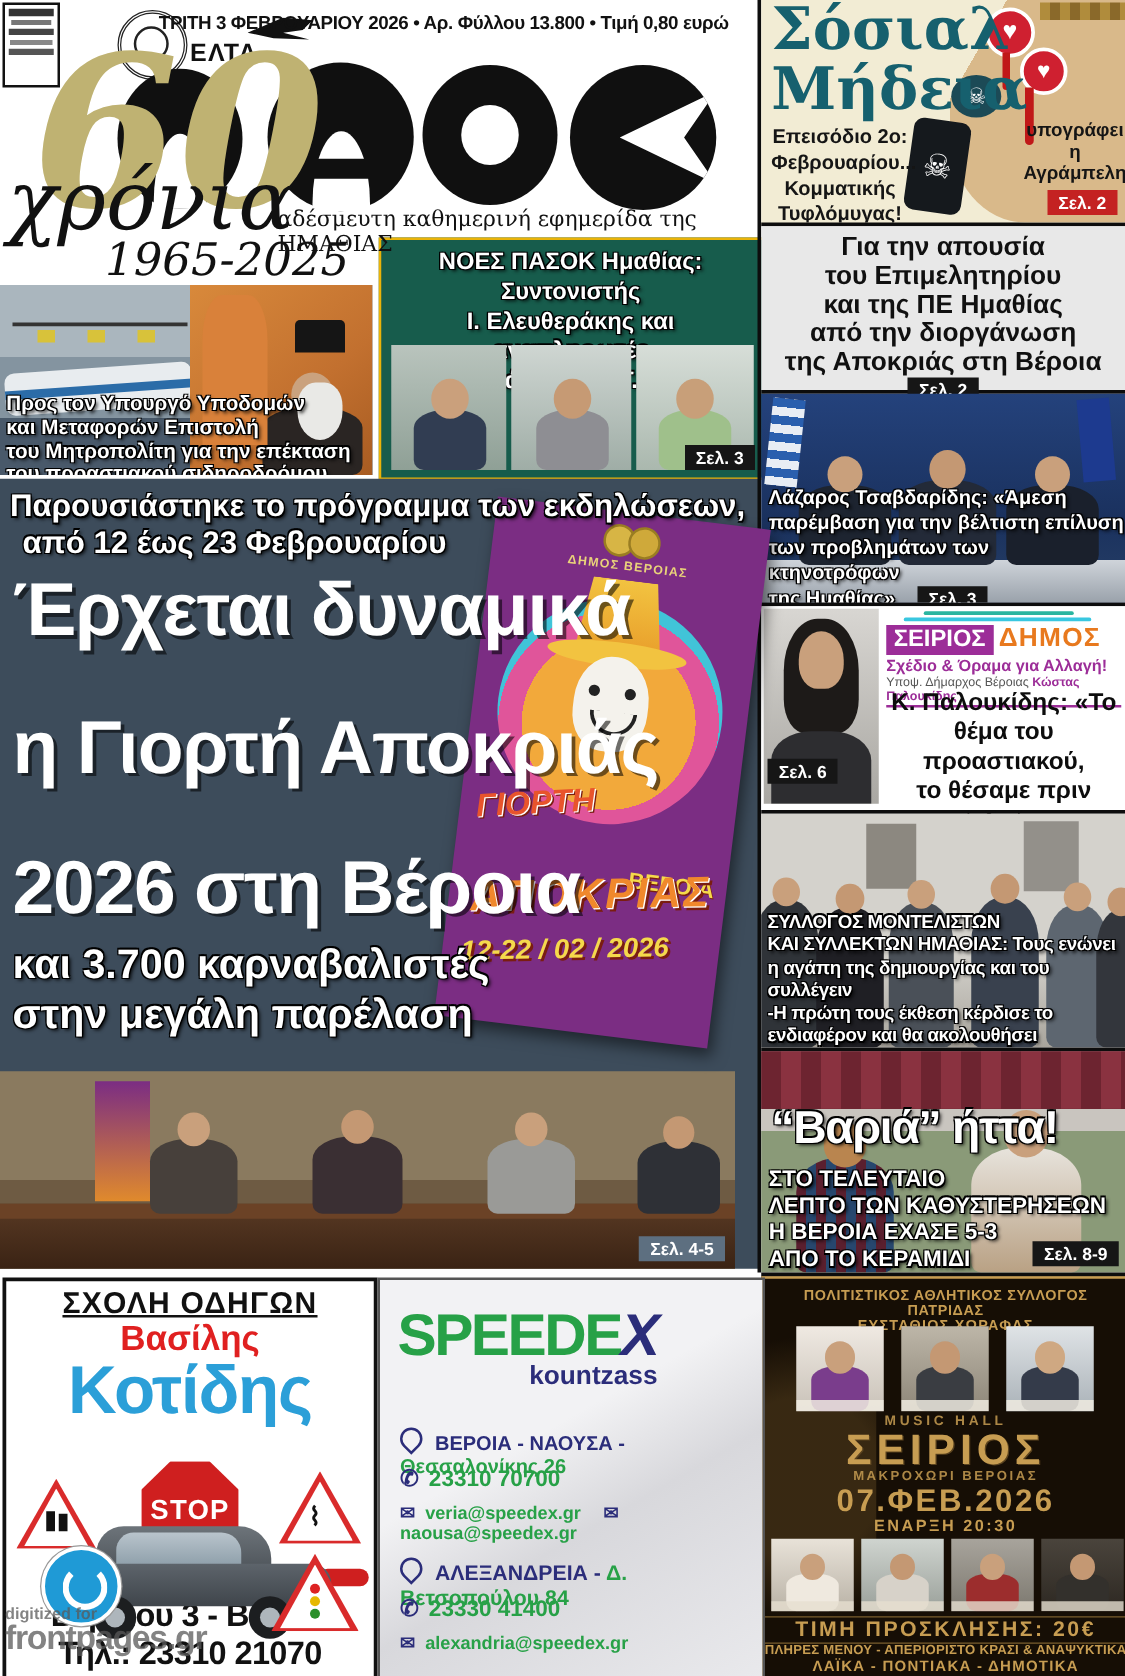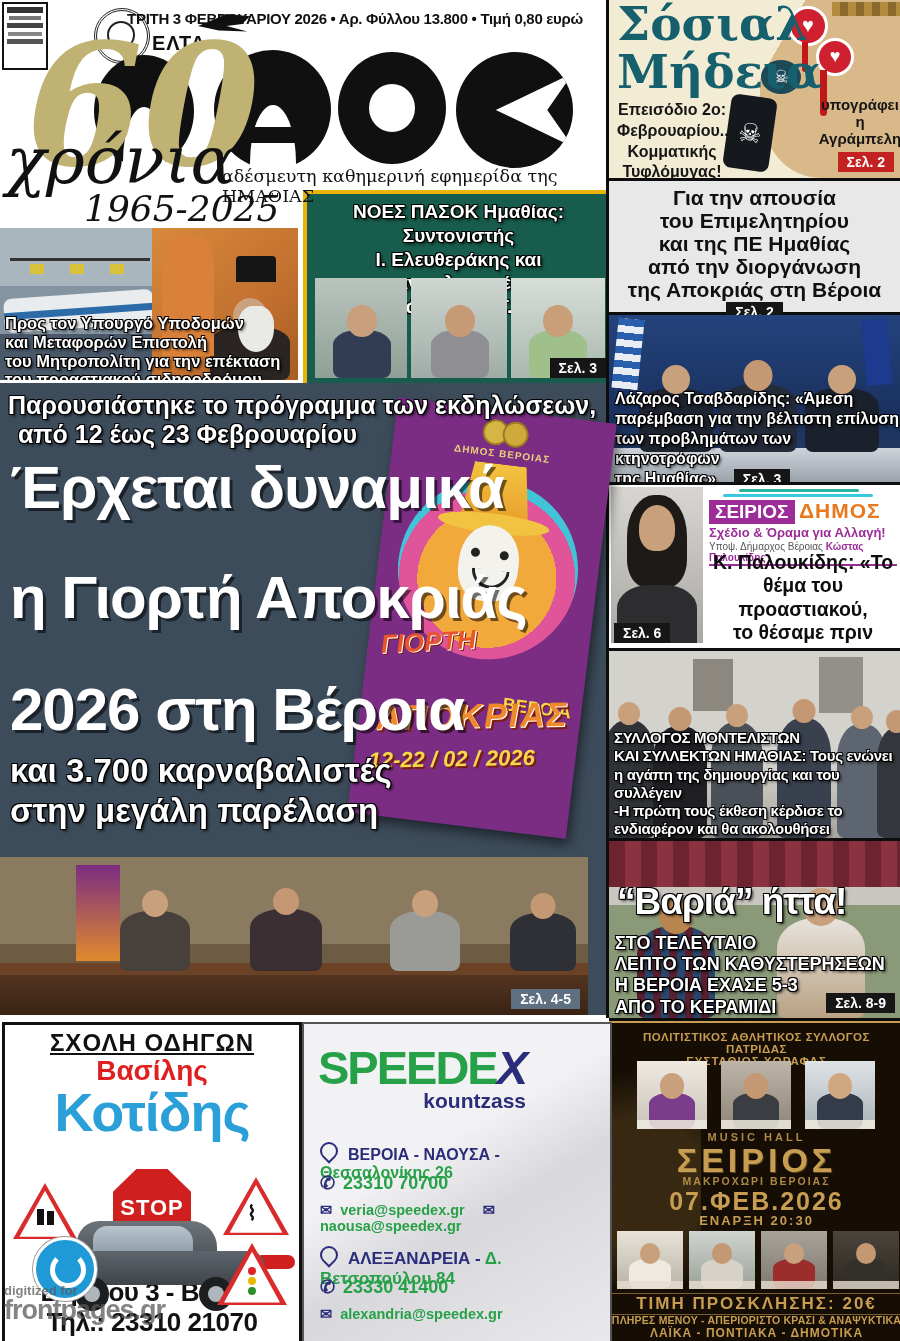--- a/index.html
+++ b/index.html
@@ -95,21 +95,21 @@
       <div style="position:absolute;left:10px;top:8px;width:52px;height:120px;background:#d9813a;border-radius:30% 30% 0 0;"></div>
     </div>
     <div class="cap outl" style="left:5px;top:86px;width:292px;font-size:16.5px;">
       <div>Προς τον Υπουργό Υποδομών</div>
       <div>και Μεταφορών Επιστολή</div>
       <div>του Μητροπολίτη για την επέκταση</div>
       <div><span>του προαστιακού σιδηροδρόμου</span>&nbsp;&nbsp;</div>
     </div>
   </div>
 
-  <div class="abs" style="left:303px;top:190px;width:305px;height:190px;background:#175c4c;border:4px solid #eab308;">
+  <div class="abs" style="left:303px;top:190px;width:305px;height:190px;background:#175c4c;border:2px solid #eab308;">
     <div class="cap outl ctr" style="left:4px;top:6px;width:295px;font-size:19px;line-height:1.25;">
       <div>ΝΟΕΣ ΠΑΣΟΚ Ημαθίας: Συντονιστής</div>
       <div>Ι. Ελευθεράκης και αναπληρωτές</div>
       <div>Γ. Τσιλογιάννης και Γ. Κάκαρης</div>
     </div>
     <div class="photo" style="left:8px;top:84px;width:92px;height:100px;background:linear-gradient(180deg,#b9c4bd,#8fa096);">
       <div class="person" style="--b:#313d52;--h:#caa07c;--hd:30px;left:18px;width:58px;height:48px;"></div>
     </div>
     <div class="photo" style="left:104px;top:84px;width:96px;height:100px;background:linear-gradient(180deg,#cfd6d2,#9fada6);">
       <div class="person" style="--b:#8e8e93;--h:#c69a74;--hd:30px;left:20px;width:58px;height:48px;"></div>
@@ -221,21 +221,21 @@
       <div>των προβλημάτων των κτηνοτρόφων</div>
       <div><span>της Ημαθίας»</span>&nbsp;&nbsp;&nbsp;&nbsp;<span class="badge">Σελ. 3</span></div>
     </div>
   </div>
 
   <div class="abs" style="left:609px;top:485px;width:291px;height:163px;background:#fff;border-bottom:3px solid #0d0d0d;">
     <div class="photo" style="left:2px;top:2px;width:92px;height:156px;background:linear-gradient(180deg,#d8d6d2,#a9a7a2);">
       <div style="position:absolute;left:16px;top:8px;width:60px;height:92px;background:#1d1a18;border-radius:45% 45% 30% 30%;"></div>
       <div style="position:absolute;left:28px;top:18px;width:36px;height:46px;background:#c9a07c;border-radius:50% 50% 42% 42%;"></div>
       <div style="position:absolute;left:6px;bottom:0;width:80px;height:58px;background:#2d2d30;border-radius:40% 40% 0 0;"></div>
-      <div class="abs" style="left:3px;bottom:0;"><span class="badge">Σελ. 6</span></div>
+      <div class="abs" style="left:3px;bottom:16px;"><span class="badge">Σελ. 6</span></div>
     </div>
     <div style="position:absolute;left:100px;top:4px;width:188px;">
       <div style="height:3px;background:#2ab5a0;width:120px;margin-left:30px;border-radius:2px;"></div>
       <div style="height:3px;background:#39c7e0;width:150px;margin:2px 0 2px 14px;border-radius:2px;"></div>
       <span class="b" style="display:inline-block;background:#9c2d98;color:#fff;font-size:19px;padding:1px 6px;">ΣΕΙΡΙΟΣ</span>
       <span class="b" style="display:inline-block;color:#e8791e;font-size:21px;letter-spacing:1px;">ΔΗΜΟΣ</span>
       <div class="b" style="font-size:13px;color:#9c2d98;margin-top:1px;">Σχέδιο &amp; Όραμα για Αλλαγή!</div>
       <div style="font-size:10px;color:#555;margin-top:1px;border-bottom:2px solid #9c2d98;padding-bottom:1px;">
         <span>Υποψ. Δήμαρχος Βέροιας </span><span class="b" style="color:#9c2d98;">Κώστας Παλουκίδης</span>
       </div>

